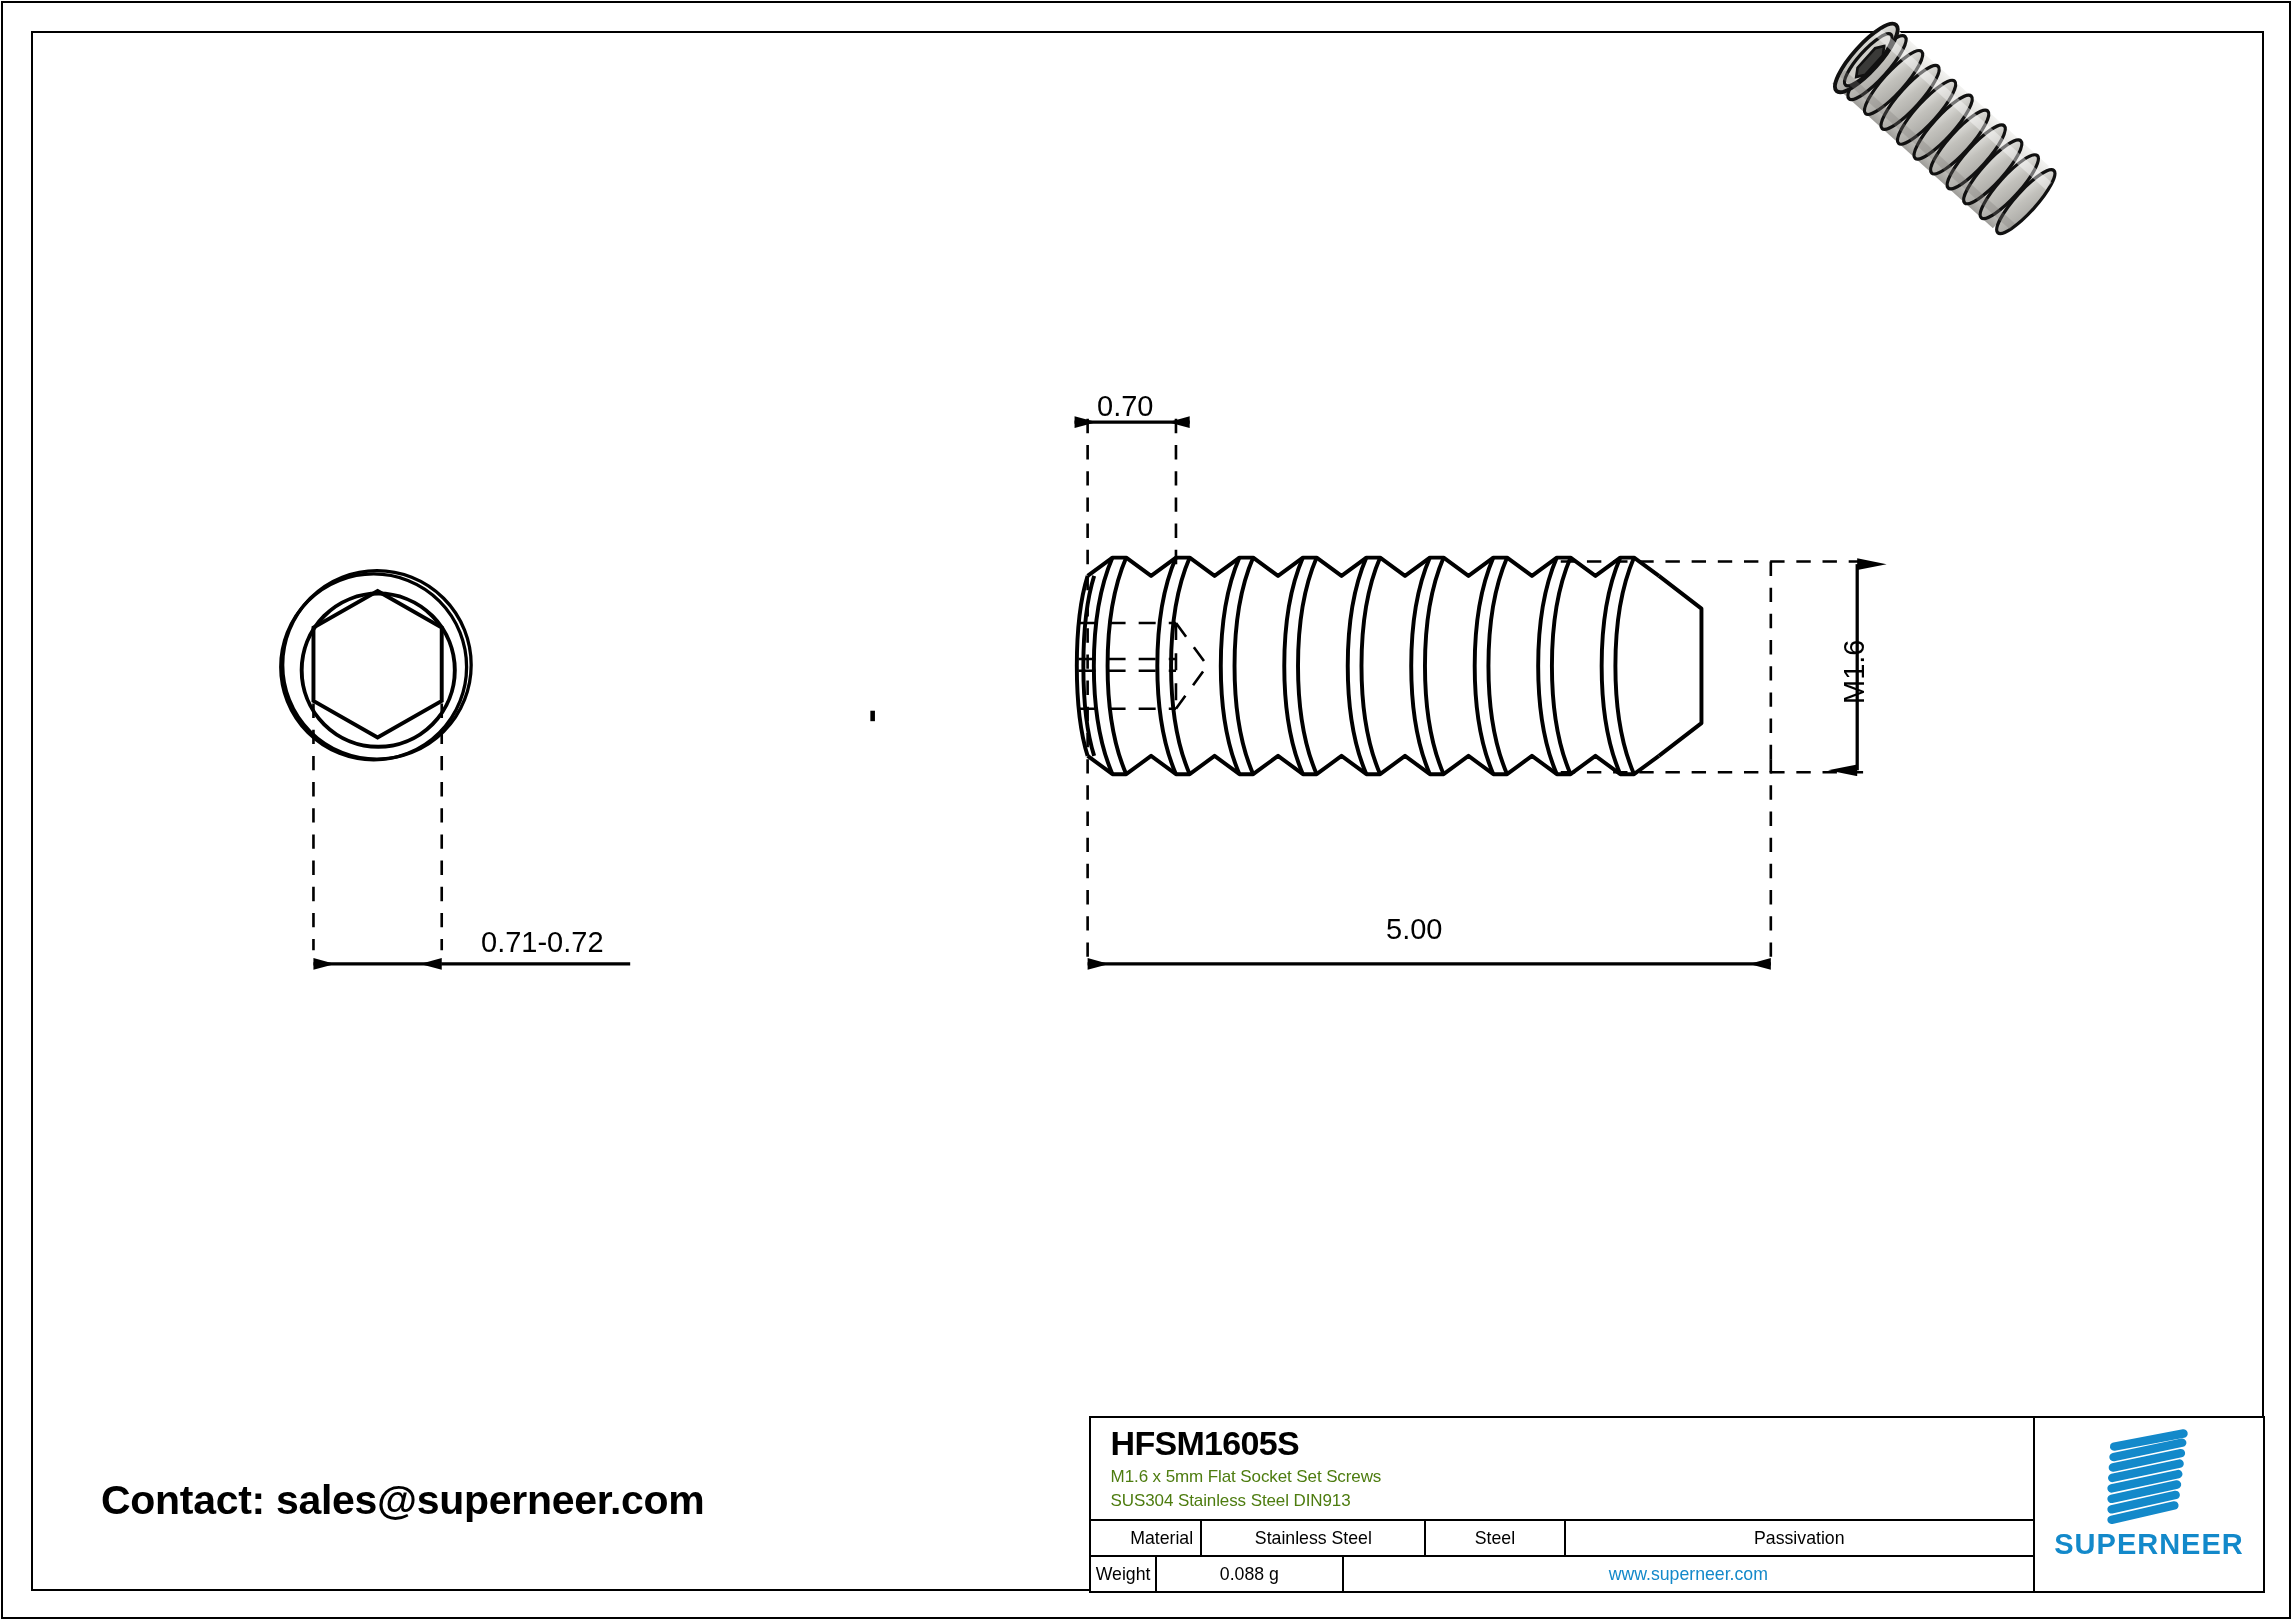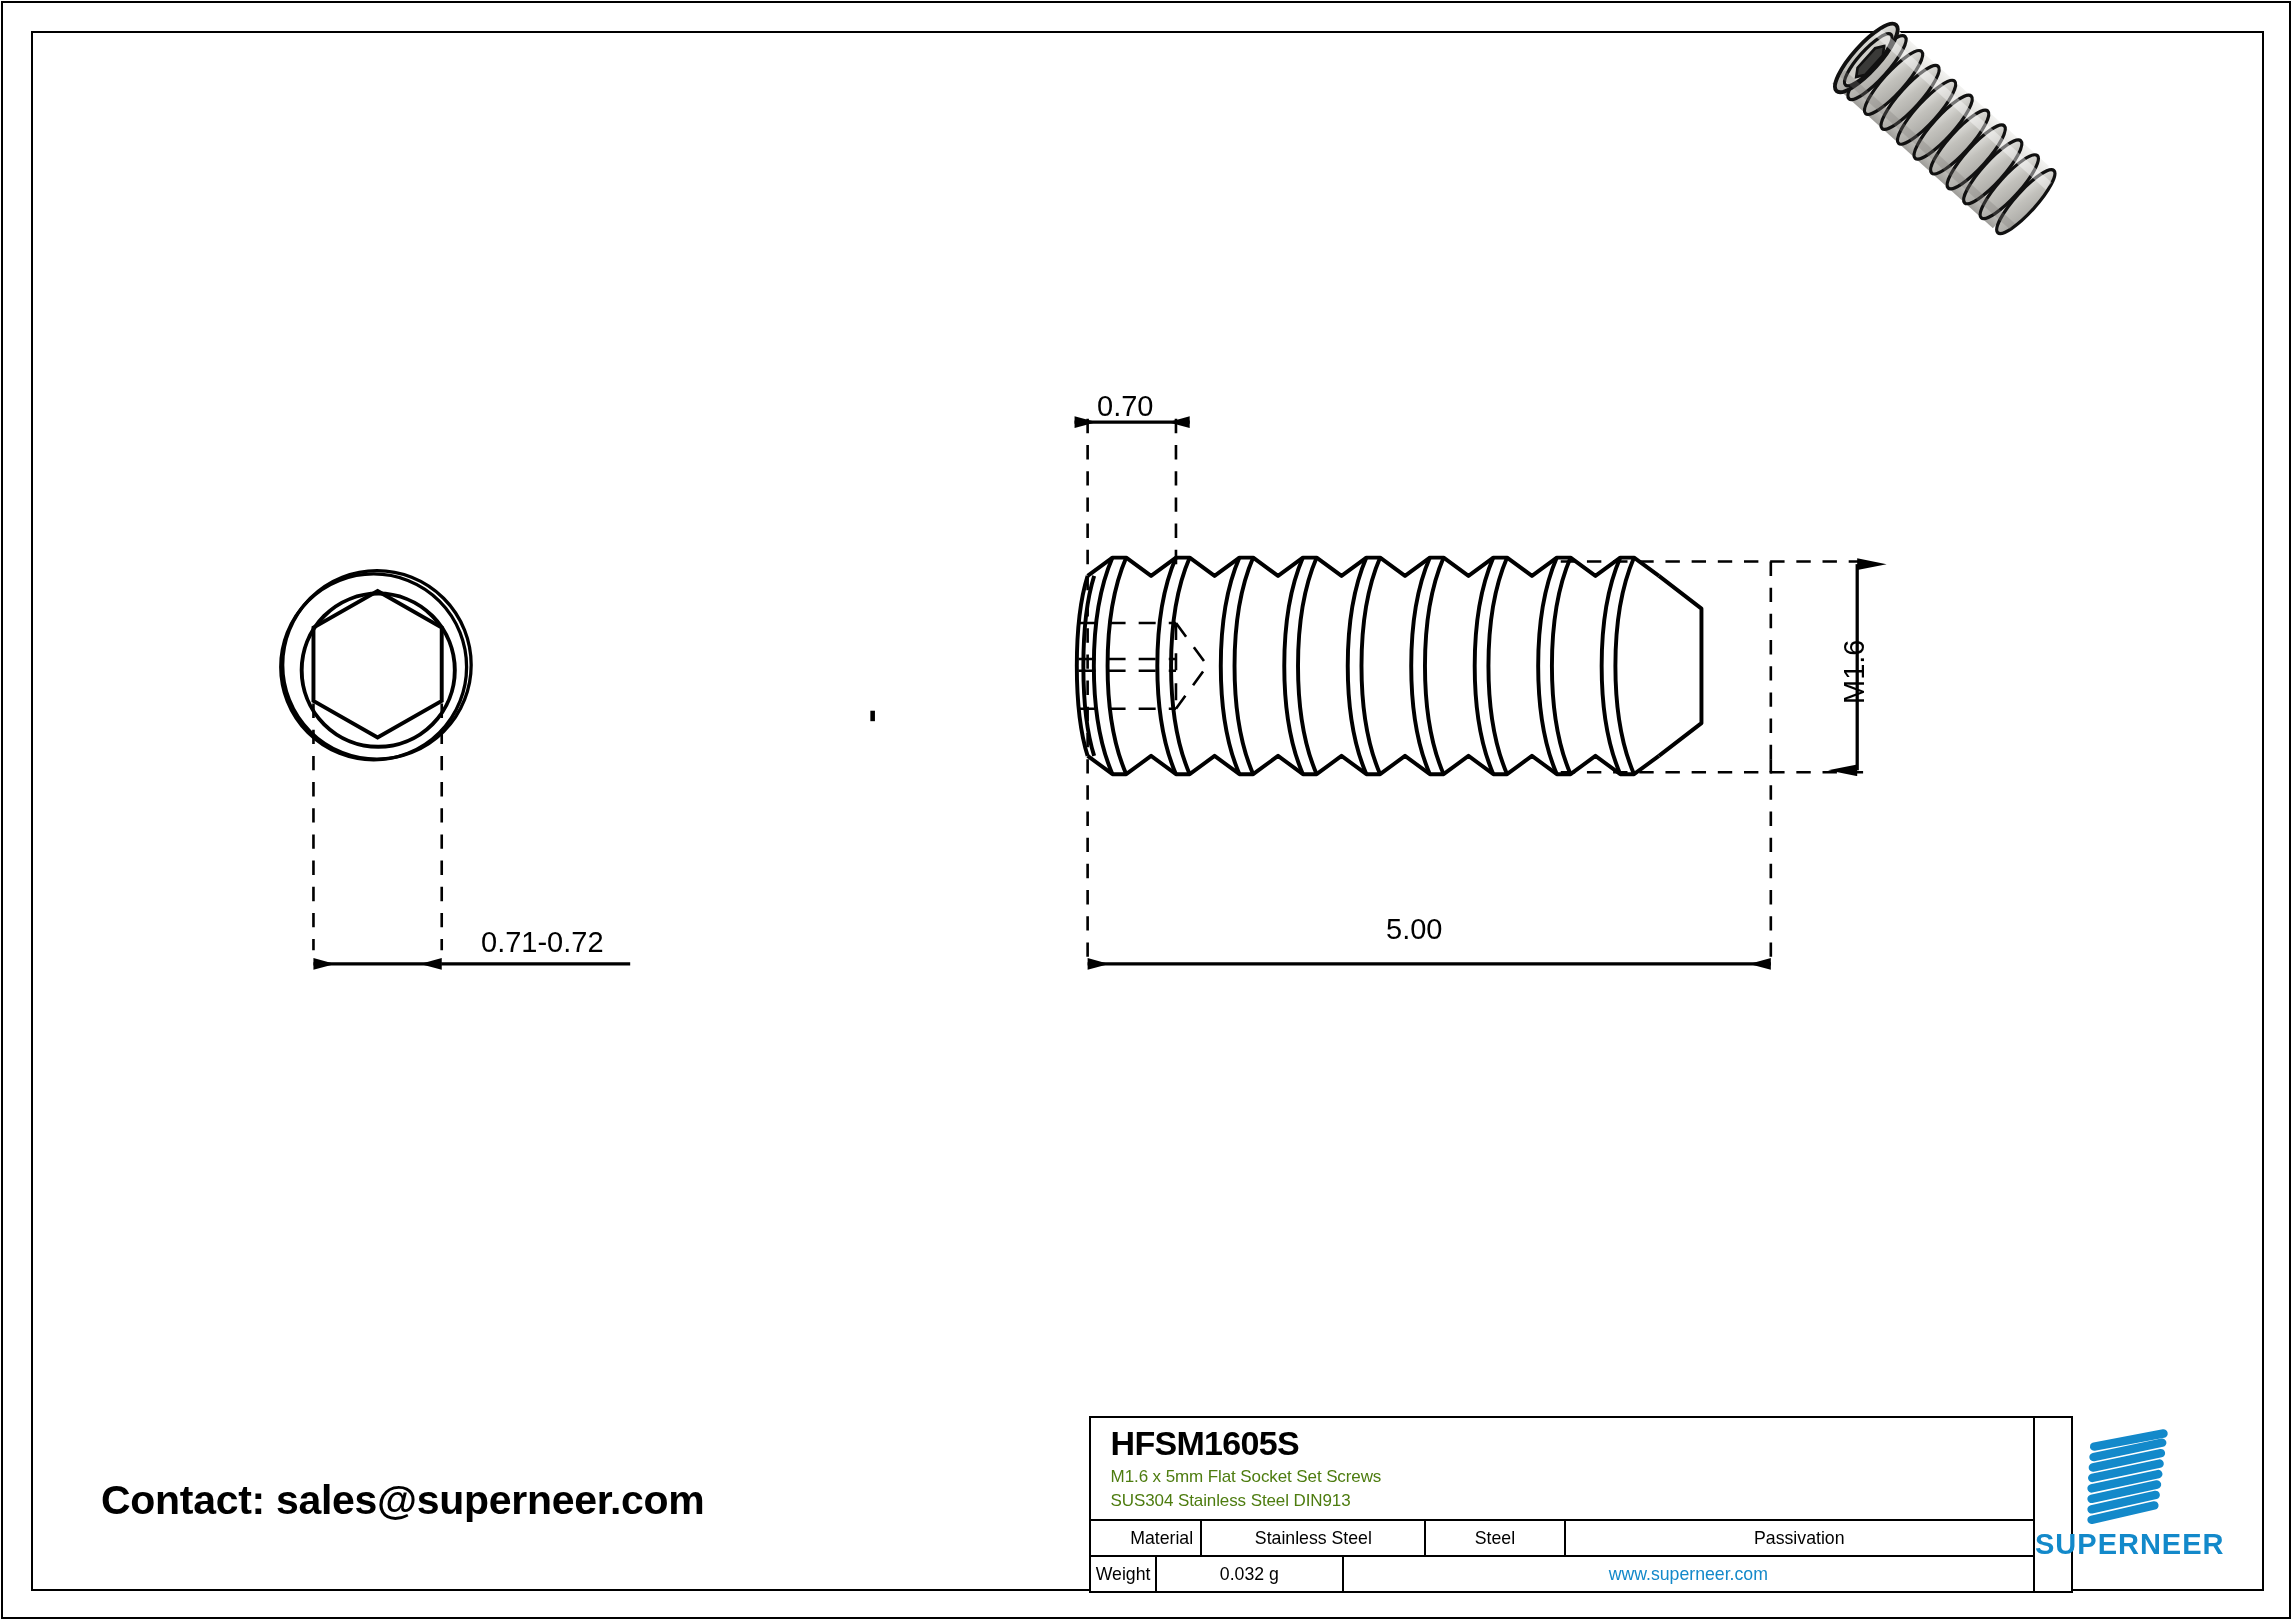--- a/index.html
+++ b/index.html
@@ -52,21 +52,21 @@
     letter-spacing: -0.3px;
     white-space: nowrap;
     margin-left: 16px;
   }
 
   
   .titleblock {
     position: absolute;
     left: 1089px;
     top: 1416px;
-    width: 984px;
+    width: 1176px;
     height: 177px;
     border: 2px solid #000;
     box-sizing: border-box;
     display: flex;
     background: #fff;
   }
   .tb-left {
     width: 944px;
     display: flex;
     flex-direction: column;
@@ -358,21 +358,21 @@
 
         <div class="tb-row first">
           <div class="tb-cell c-label">Material</div>
           <div class="tb-cell c-value">Stainless Steel</div>
           <div class="tb-cell c-label2">Steel</div>
           <div class="tb-cell c-value2 last">Passivation</div>
         </div>
 
         <div class="tb-row">
           <div class="tb-cell c-label">Weight</div>
-          <div class="tb-cell c-value">0.032 g</div>
+          <div class="tb-cell c-value">0.088 g</div>
           <div class="tb-cell c-urlcell last">
             <span class="url-text">www.superneer.com</span>
           </div>
         </div>
 
       </div>
     </div>
 
     <div class="tb-logo">
       <svg class="logo-mark" width="105" height="98" viewBox="0 0 160 150">

